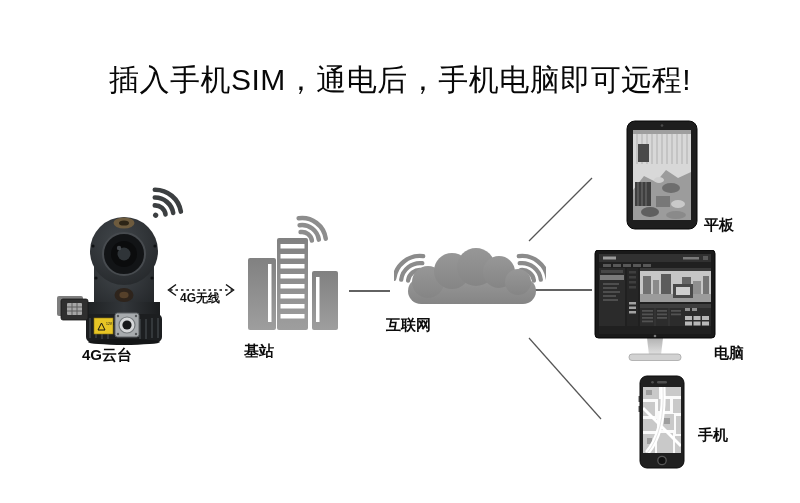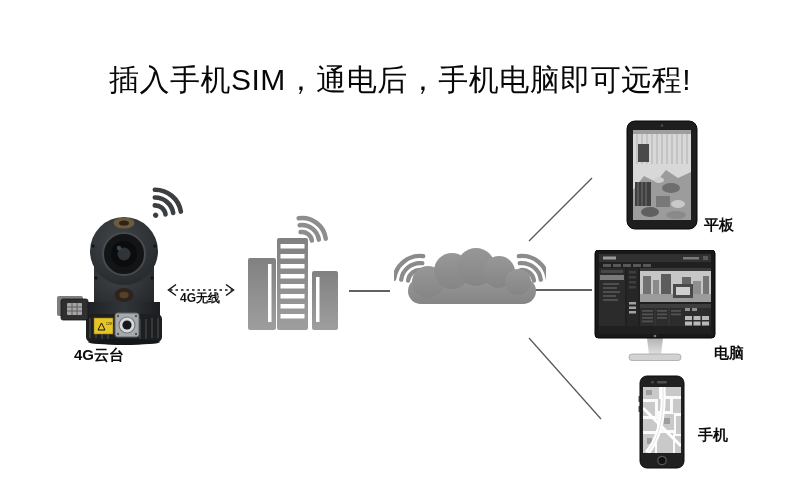--- a/index.html
+++ b/index.html
@@ -99,21 +99,21 @@
     </g>
   </svg>
 
   <svg class="abs" style="left:56px;top:295px;" width="36" height="30" viewBox="0 0 36 30">
     <rect x="1" y="1" width="26" height="20" rx="2" fill="#7e7e7e"></rect>
     <rect x="5" y="4" width="27" height="21" rx="2" fill="#2f2f2f" stroke="#161616" stroke-width=".8"></rect>
     <rect x="11" y="8" width="15" height="12" rx="1" fill="#a6a6a6"></rect>
     <path d="M16 8 V20 M21 8 V20 M11 12 H26 M11 16 H26" stroke="#5f5f5f" stroke-width="1"></path>
   </svg>
 
-  <div class="node-label" style="left:74px;top:346px;width:84px;">4G云台</div>
+  <div class="node-label" style="left:82px;top:346px;width:84px;">4G云台</div>
 
   <div class="link-label" style="left:168px;top:259px;width:64px;margin-top:31px;">4G无线</div>
 
   <svg class="abs" style="left:244px;top:206px;" width="100" height="130" viewBox="0 0 100 130">
     <defs>
       <linearGradient id="bld" x1="0" y1="0" x2="0" y2="1">
         <stop offset="0" stop-color="#818181"></stop>
           <stop offset="1" stop-color="#9e9e9e"></stop>
       </linearGradient>
     </defs>
@@ -133,20 +133,21 @@
           <rect x="36.5" y="68" width="24" height="4.5"></rect>
         <rect x="36.5" y="78" width="24" height="4.5"></rect>
           <rect x="36.5" y="88" width="24" height="4.5"></rect>
         <rect x="36.5" y="98" width="24" height="4.5"></rect>
           <rect x="36.5" y="108" width="24" height="4.5"></rect>
       </g>
       <rect x="68" y="65" width="26" height="59" rx="2" fill="url(#bld)"></rect>
       <rect x="72" y="71" width="3.5" height="45" fill="#fff"></rect>
     </g>
   </svg>
+  <div class="node-label" style="left:244px;top:342px;width:100px;">基站</div>
 
   <svg class="abs" style="left:394px;top:238px;" width="152" height="76" viewBox="0 0 152 76">
     <defs>
       <linearGradient id="cld" x1="0" y1="0" x2="0" y2="1">
         <stop offset="0" stop-color="#979797"></stop>
           <stop offset="1" stop-color="#858585"></stop>
       </linearGradient>
     </defs>
     <g stroke="#8b8b8b" stroke-width="4.3" fill="none" stroke-linecap="round" transform="translate(26,44) rotate(-38)">
       <path d="M -8.5 -8.5 A 12 12 0 0 1 8.5 -8.5"></path>
@@ -160,20 +161,21 @@
     </g>
     <g fill="url(#cld)">
       <rect x="14" y="40" width="128" height="26" rx="13"></rect>
       <circle cx="34" cy="44" r="16"></circle>
         <circle cx="58" cy="33" r="18"></circle>
       <circle cx="82" cy="29" r="19"></circle>
         <circle cx="105" cy="34" r="16"></circle>
       <circle cx="124" cy="44" r="13"></circle>
     </g>
   </svg>
+  <div class="node-label" style="left:386px;top:316px;width:160px;">互联网</div>
 
   <svg class="abs" style="left:626px;top:120px;" width="74" height="112" viewBox="0 0 74 112">
     <rect x="1" y="1" width="70" height="108" rx="8" fill="#1e1e1e" stroke="#070707"></rect>
     <circle cx="36" cy="5.5" r="1.3" fill="#4a4a4a"></circle>
     <clipPath id="tabScr">
         <rect x="7" y="10" width="58" height="90"></rect>
       </clipPath>
     <g clip-path="url(#tabScr)">
       <rect x="7" y="10" width="58" height="90" fill="#d8d8d8"></rect>
       <g stroke="#bcbcbc" stroke-width="1.4">

